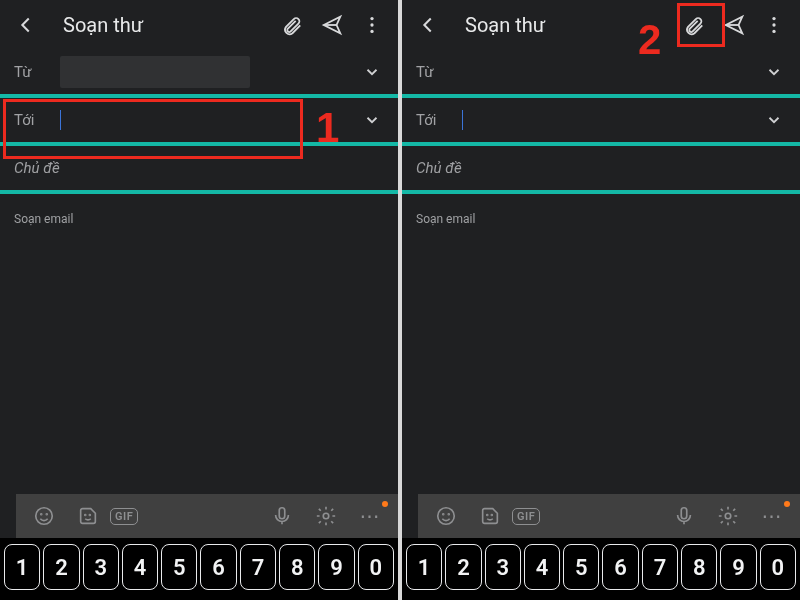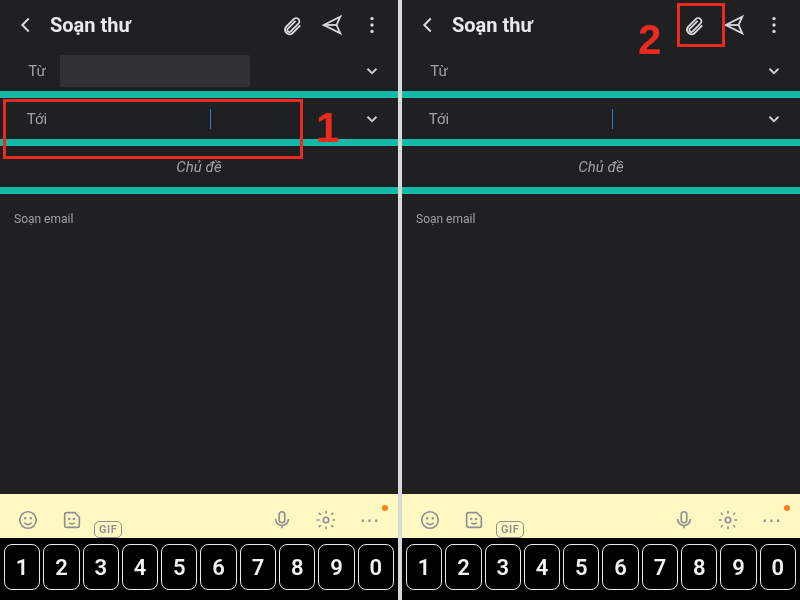--- a/index.html
+++ b/index.html
@@ -6,33 +6,33 @@
   html, body { width: 800px; height: 600px; overflow: hidden; background: #fff; font-family: Roboto, Arial, sans-serif; }
   .stage { position: relative; width: 800px; height: 600px; background: #000; }
   .phone { position: absolute; top: 0; width: 398px; height: 600px; background: #1f2022; }
   .phone.left { left: 0; }
   .phone.right { left: 402px; }
   .divider { position: absolute; left: 398px; top: 0; width: 4px; height: 600px; background: #d9d9d9; }
 
   .topbar { display: flex; align-items: center; height: 50px; padding: 0 6px; color: #e6e6e7; }
   .tb-icon { width: 40px; height: 40px; display: flex; align-items: center; justify-content: center; color: #d8d9db; }
   .tb-icon svg { width: 22px; height: 22px; }
-  .tb-title { flex: 1; font-size: 20px; color: #e8e9ea; padding-left: 4px; font-weight: 700; }
-
-  .row { position: relative; display: flex; align-items: center; height: 48px; padding: 0 14px; border-bottom: 7px solid #14b8a6; color: #9fa0a3; font-size: 15px; text-align: center; }
+  .tb-title { flex: 1; font-size: 20px; color: #e8e9ea; padding-left: 4px; font-weight: 400; margin-left: 13px; }
+
+  .row { position: relative; display: flex; align-items: center; height: 48px; padding: 0 14px; border-bottom: 4px solid #14b8a6; color: #9fa0a3; font-size: 15px; }
   .row .label { width: 46px; flex: 0 0 46px; color: #a1a2a5; }
   .row .value { flex: 1; color: #9fa0a3; font-style: italic; }
   .row .chev { width: 24px; height: 24px; display:flex; align-items:center; justify-content:center; color:#cfd0d2; }
   .row .chev svg { width: 18px; height: 18px; }
   .caret { display:inline-block; width: 1px; height: 20px; background: #3b74d8; vertical-align: middle; }
   .from-chip { width: 190px; height: 32px; background: #303133; border-radius: 2px; }
 
   .body-area { padding: 18px 14px; color: #9fa0a3; font-size: 12px; height: 240px; }
 
-  .suggest { position:absolute; left:0; right:0; bottom:62px; height:44px; background:#fef9c3; display:flex; align-items:flex-end; padding:0 6px; }
+  .suggest { position:absolute; left:16px; right:0; bottom:62px; height:44px; background:#404040; display:flex; align-items:center; padding:0 6px; }
   .sg { width:44px; height:36px; display:flex; align-items:center; justify-content:center; color:#8e8f91; }
   .sg svg { width:22px; height:22px; }
   .sg.gif { font-size:11px; border:1.6px solid #8e8f91; border-radius:5px; padding:2px 4px; width:auto; height:auto; line-height:1; font-weight:600; letter-spacing:0.5px; }
   .sg-spacer { flex:1; }
   .dot-badge { position:absolute; right:4px; top:3px; width:6px; height:6px; background:#ff7a1a; border-radius:50%; }
   .sg.more { position:relative; font-size:20px; letter-spacing:1px; }
 
   .kbrow { position:absolute; left:0; right:0; bottom:0; height:62px; background:#000; display:flex; align-items:flex-start; padding:6px 4px 0 4px; gap:3px; }
   .key { flex:1; height:46px; background:#000; border:1.6px solid #e9eaec; border-radius:8px; color:#f2f3f4; font-size:22px; font-weight:600; display:flex; align-items:center; justify-content:center; }
 

